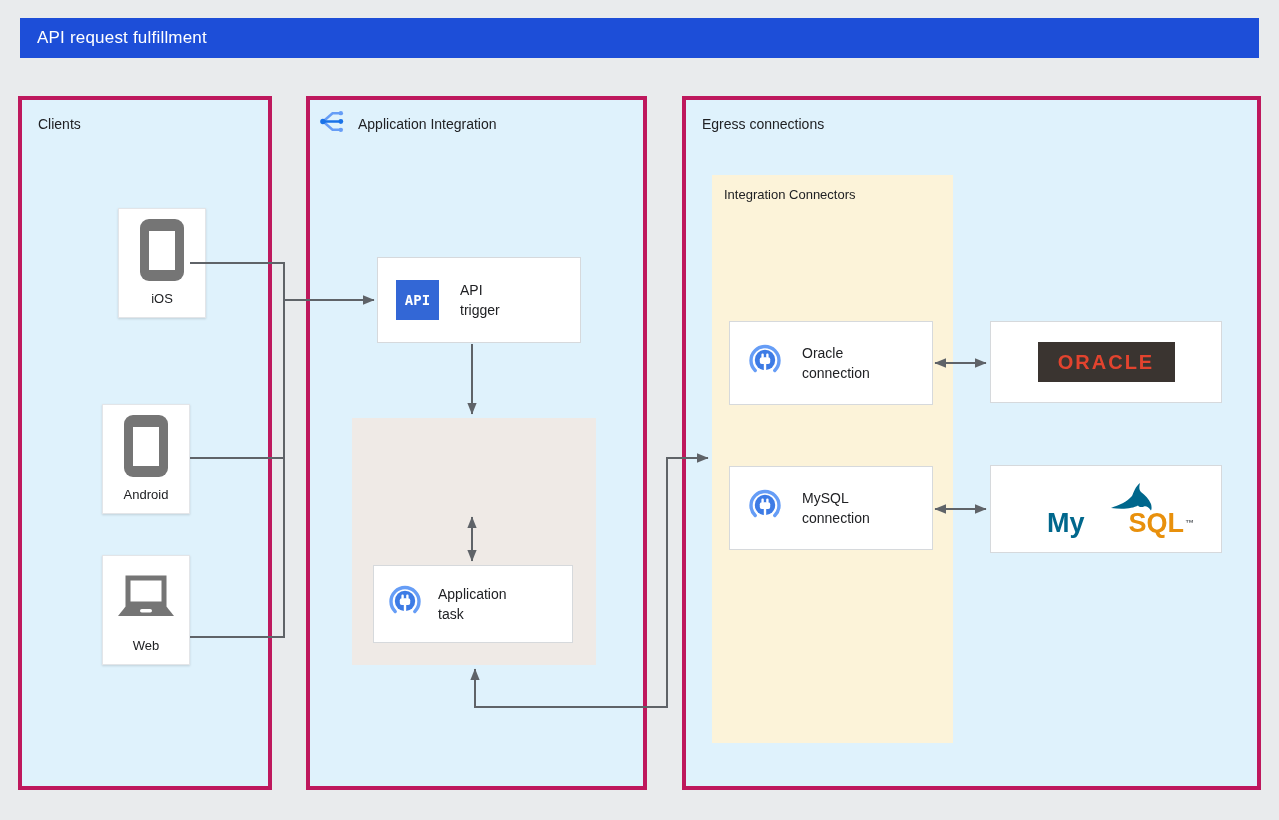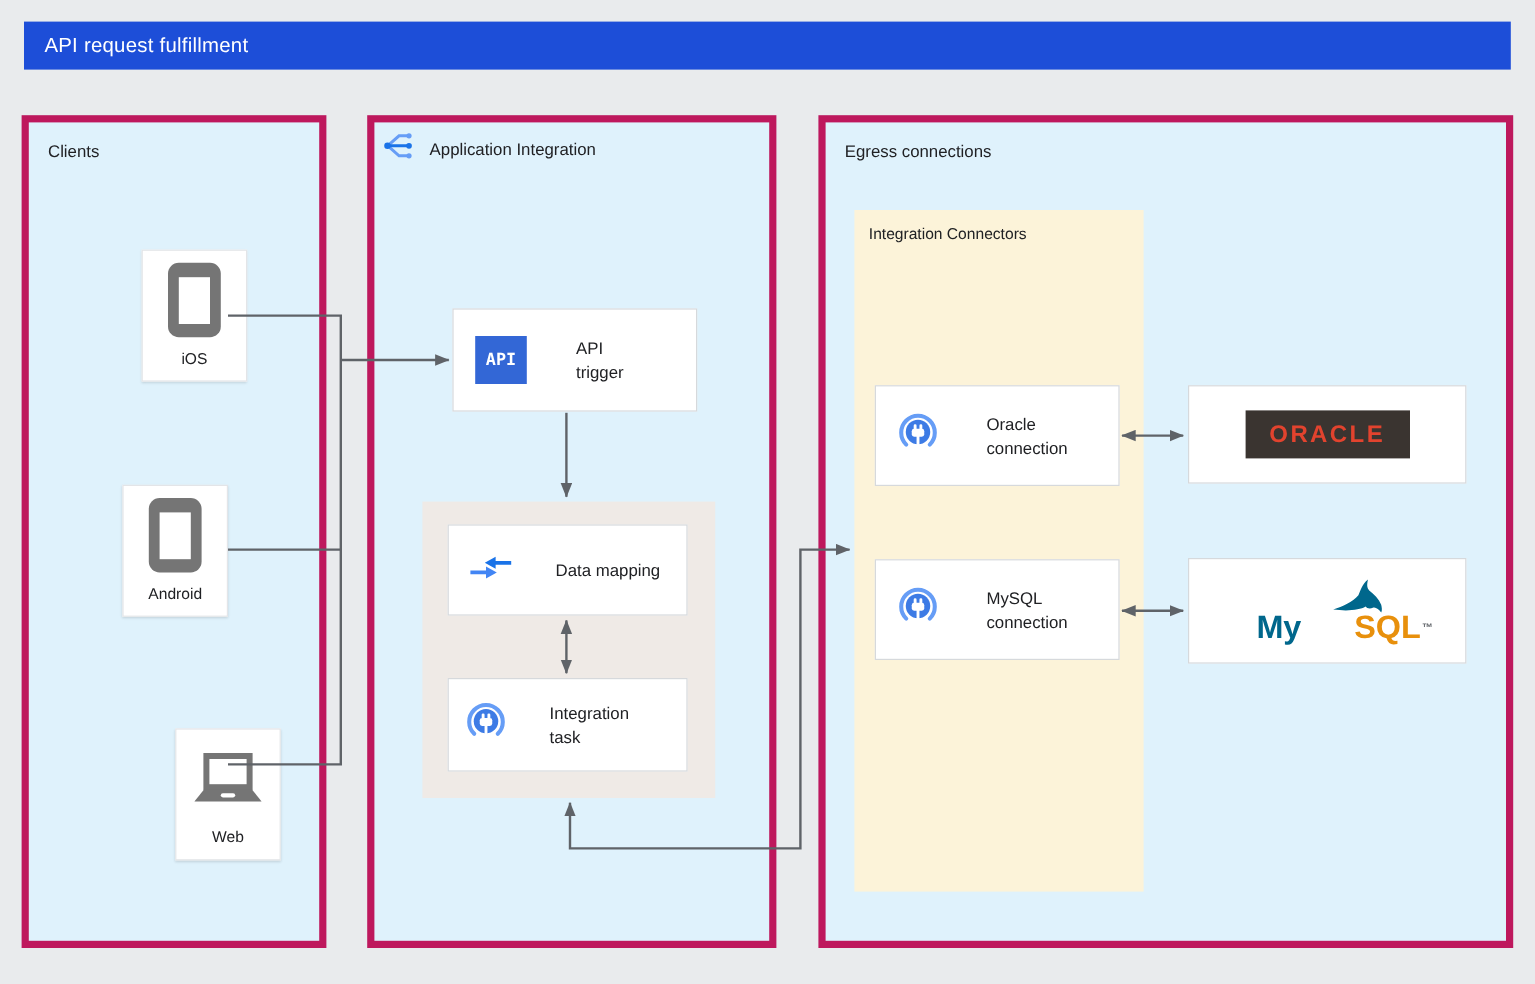--- a/index.html
+++ b/index.html
@@ -2,39 +2,39 @@
 <html><head>
 <meta charset="utf-8">
 <style>
   html,body{margin:0;padding:0;background:#E9EBED;font-family:"Liberation Sans",sans-serif;color:#202124;}
   #canvas{position:relative;width:1279px;height:820px;background:#E9EBED;overflow:hidden;}
   .abs{position:absolute;}
   
   #title-bar{left:20px;top:18px;width:1239px;height:40px;background:#1d4ed8;display:flex;align-items:center;z-index:1;}
   #title-bar .title{color:#FFFFFF;font-size:17px;padding-left:17px;letter-spacing:.2px;}
   
-  .panel{background:#DFF2FC;border:6px solid #be185d;box-sizing:border-box;z-index:1;}
+  .panel{background:#DFF2FC;border:4px solid #be185d;box-sizing:border-box;z-index:1;}
   .panel-label{position:absolute;left:16px;top:16px;font-size:14px;color:#202124;}
   #panel-clients{left:18px;top:96px;width:254px;height:694px;}
   #panel-appint{left:306px;top:96px;width:341px;height:694px;}
   #panel-egress{left:682px;top:96px;width:579px;height:694px;}
   #appint-header{left:318px;top:108px;display:flex;align-items:center;gap:13px;z-index:2;}
   #appint-header .panel-title{font-size:14px;}
   
   .client-card{width:88px;height:110px;background:#FFFFFF;border:1px solid #E3E5E8;box-sizing:border-box;
     box-shadow:0 1px 2px rgba(60,64,67,.18);display:flex;flex-direction:column;align-items:center;
     justify-content:flex-end;z-index:3;}
   .client-card .icon-wrap{flex:1;display:flex;align-items:center;justify-content:center;width:100%;}
   .client-card .card-label{font-size:13px;margin-bottom:11px;}
   
   #integration-group{left:352px;top:418px;width:244px;height:247px;background:#EFEAE6;z-index:2;}
   #connectors-group{left:712px;top:175px;width:241px;height:568px;background:#FCF3D9;z-index:2;}
   #connectors-group .group-label{position:absolute;left:12px;top:12px;font-size:13px;}
   
-  .node{background:#FFFFFF;border:1px solid #D6D9DC;box-sizing:border-box;display:flex;align-items:center;z-index:3;gap:20px;}
+  .node{background:#FFFFFF;border:1px solid #D6D9DC;box-sizing:border-box;display:flex;align-items:center;z-index:3;}
   .node .node-label{font-size:14px;line-height:20px;}
   #api-trigger{left:377px;top:257px;width:204px;height:86px;}
   #api-trigger .api-chip{width:43px;height:40px;margin-left:18px;background:#3367D6;color:#fff;
     display:flex;align-items:center;justify-content:center;font-family:"DejaVu Sans Mono",monospace;
     font-weight:bold;font-size:14px;letter-spacing:0;}
   #api-trigger .node-label{margin-left:21px;}
   #data-mapping{left:373px;top:437px;width:200px;height:76px;}
   #data-mapping .node-label{margin-left:15px;}
   #data-mapping .dm-icon{margin-left:16px;}
   #connectors-task{left:373px;top:565px;width:200px;height:78px;}
@@ -109,66 +109,55 @@
   <div class="abs client-card" style="left:102px;top:404px;">
     <span class="icon-wrap">
       <svg width="46" height="64" viewBox="0 0 46 64">
         <rect x="1" y="1" width="44" height="62" rx="9" fill="#757575"></rect>
         <rect x="10" y="13" width="26" height="39" fill="#FFFFFF"></rect>
       </svg>
     </span>
     <span class="card-label">Android</span>
   </div>
 
-  <div class="abs client-card" style="left:102px;top:607px;margin-left:44px;">
+  <div class="abs client-card" style="left:102px;top:555px;">
     <span class="icon-wrap">
       <svg width="58" height="44" viewBox="0 0 58 44">
         <rect x="11" y="3" width="36" height="26" fill="#FFFFFF" stroke="#757575" stroke-width="5"></rect>
         <polygon points="9,31 49,31 57,41 1,41" fill="#757575"></polygon>
         <rect x="23" y="34" width="12" height="3.6" rx="1.8" fill="#FFFFFF"></rect>
       </svg>
     </span>
     <span class="card-label">Web</span>
   </div>
 
   <div class="abs node" id="api-trigger">
     <span class="api-chip">API</span>
     <span class="node-label">
       <span>API</span><br>
       <span>trigger</span>
     </span>
   </div>
 
   <div class="abs" id="integration-group"></div>
 
-  <div class="abs node" id="data-mapping">
-    <span class="dm-icon">
-      <svg width="38" height="26" viewBox="0 0 38 26">
-        <line x1="2" y1="17" x2="16" y2="17" stroke="#4285F4" stroke-width="3.2"></line>
-        <polygon points="15,12 24,17 15,22" fill="#4285F4"></polygon>
-        <line x1="36" y1="9" x2="22" y2="9" stroke="#1A73E8" stroke-width="3.2"></line>
-        <polygon points="23,4 14,9 23,14" fill="#1A73E8"></polygon>
-      </svg>
-    </span>
-    <span class="node-label">Data mapping</span>
-  </div>
 
   <div class="abs node" id="connectors-task">
     <span class="plug-icon">
       <svg width="36" height="36" viewBox="0 0 36 36">
         <path d="M8.2,27.5 A14,14 0 1 1 27.8,27.5" fill="none" stroke="#669DF6" stroke-width="3.4" stroke-linecap="round"></path>
         <circle cx="18" cy="17" r="10.2" fill="#3D7BE5"></circle>
         <rect x="14.4" y="10.6" width="2.4" height="4.6" rx="1.1" fill="#FFFFFF"></rect>
         <rect x="19.2" y="10.6" width="2.4" height="4.6" rx="1.1" fill="#FFFFFF"></rect>
         <rect x="12.8" y="14.3" width="10.4" height="6.6" rx="2" fill="#FFFFFF"></rect>
         <rect x="16.8" y="20" width="2.4" height="8.6" fill="#FFFFFF"></rect>
       </svg>
     </span>
     <span class="node-label">
-      <span>Integration</span><br>
+      <span>Application</span><br>
       <span>task</span>
     </span>
   </div>
 
   <div class="abs" id="connectors-group">
     <span class="group-label">Integration Connectors</span>
   </div>
 
   <div class="abs node" id="oracle-conn">
     <span class="plug-icon">

